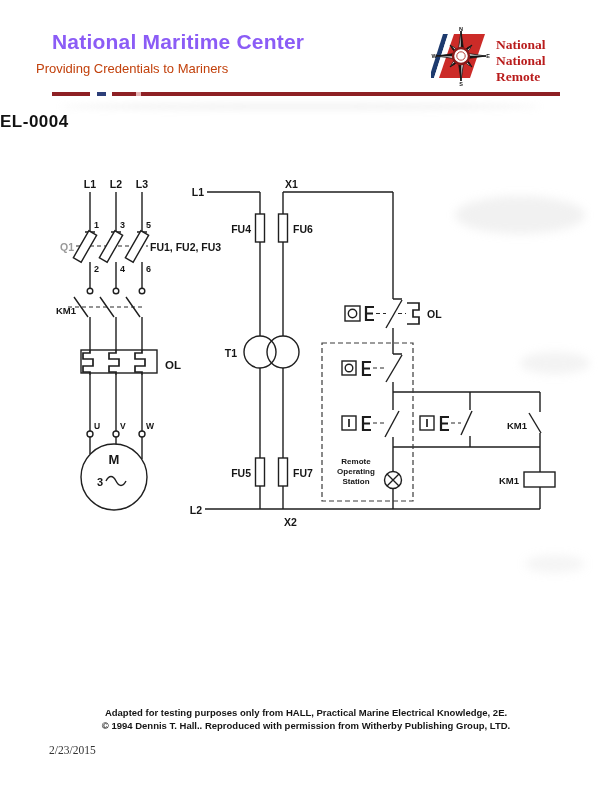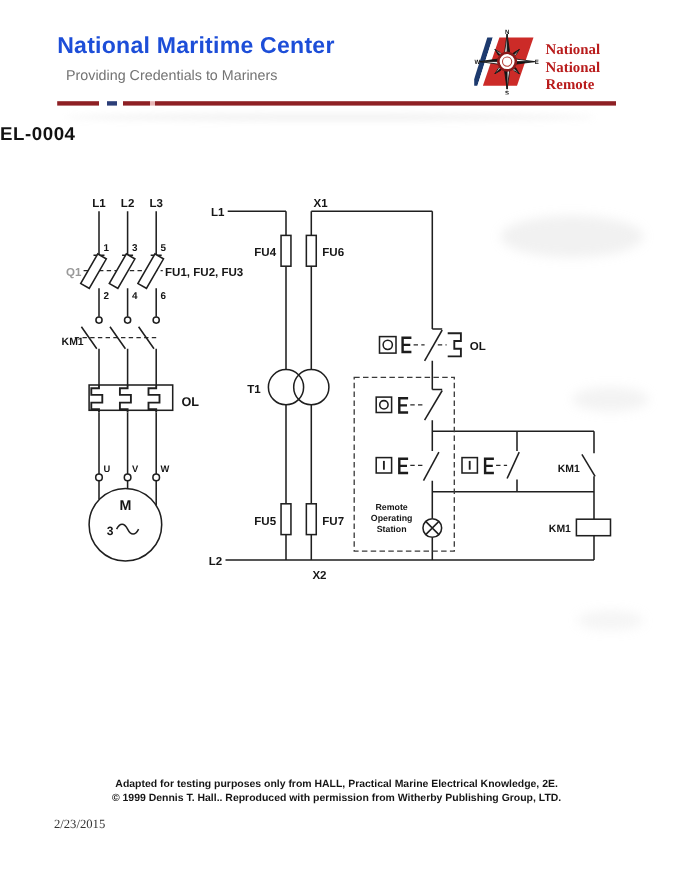--- a/index.html
+++ b/index.html
@@ -1,20 +1,20 @@
 <!DOCTYPE html>
 <html><head>
 <meta charset="utf-8">
 <style>
   html,body{margin:0;padding:0;background:#e9e9e9;}
   .page{position:relative;width:612px;height:792px;background:#ffffff;margin:0 auto;
         font-family:"Liberation Sans",sans-serif;overflow:hidden;}
   .abs{position:absolute;}
-  .hdr-title{left:52px;top:30px;font-size:21px;font-weight:bold;color:#1d4ed8;letter-spacing:.2px;}
-  .hdr-sub{left:60px;top:61px;font-size:13px;color:#737373;}
+  .hdr-title{left:52px;top:30px;font-size:21px;font-weight:bold;color:#8b5cf6;letter-spacing:.2px;}
+  .hdr-sub{left:36px;top:61px;font-size:13px;color:#c2410c;}
   .logo-text{left:496px;top:37px;font-family:"Liberation Serif",serif;font-size:13.5px;
              font-weight:600;color:#b91c1c;line-height:16px;}
   .rule{left:52px;top:92px;width:508px;height:4px;
         background:linear-gradient(to right,
           #8e2024 0px,#8e2024 38px,#ffffff 38px,#ffffff 45px,
           #2c3e78 45px,#2c3e78 54px,#ffffff 54px,#ffffff 60px,
           #8e2024 60px,#8e2024 84px,#e5b4b4 84px,#e5b4b4 89px,
           #8e2024 89px,#8e2024 100%);}
   .doc-num{left:0;top:112px;width:612px;font-size:17px;font-weight:bold;
            color:#121212;letter-spacing:.5px;}
@@ -206,17 +206,17 @@
       <text class="t95" text-anchor="end" x="527" y="429">KM1</text>
       <text class="t95" text-anchor="end" x="519" y="484">KM1</text>
       <text class="t8" text-anchor="middle" x="356" y="464">Remote</text>
       <text class="t8" text-anchor="middle" x="356" y="474">Operating</text>
       <text class="t8" text-anchor="middle" x="356" y="484">Station</text>
     </g>
   </svg>
 
   <div class="abs footer">
     <div>Adapted for testing purposes only from HALL, Practical Marine Electrical Knowledge, 2E.</div>
-    <div>© 1999 Dennis T. Hall.. Reproduced with permission from Witherby Publishing Group, LTD.</div>
+    <div>© 1994 Dennis T. Hall.. Reproduced with permission from Witherby Publishing Group, LTD.</div>
   </div>
   <div class="abs date">2/23/2015</div>
 
 </div>
 
 </body></html>

